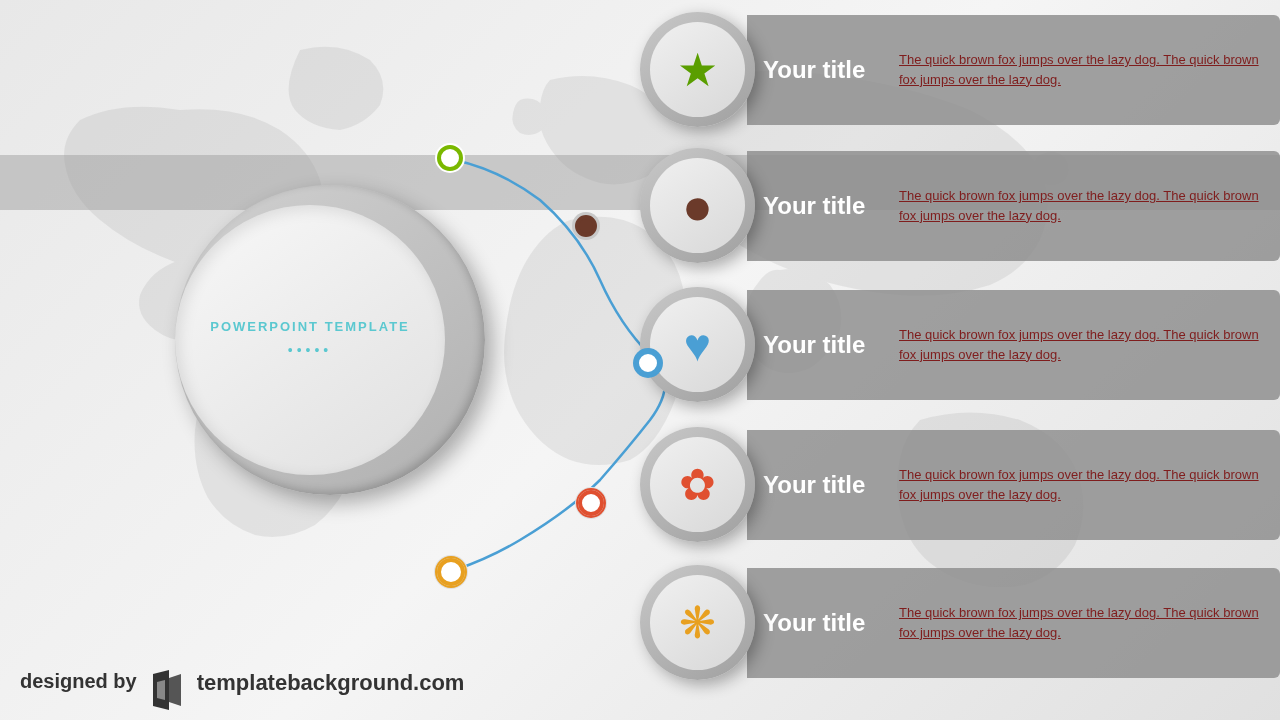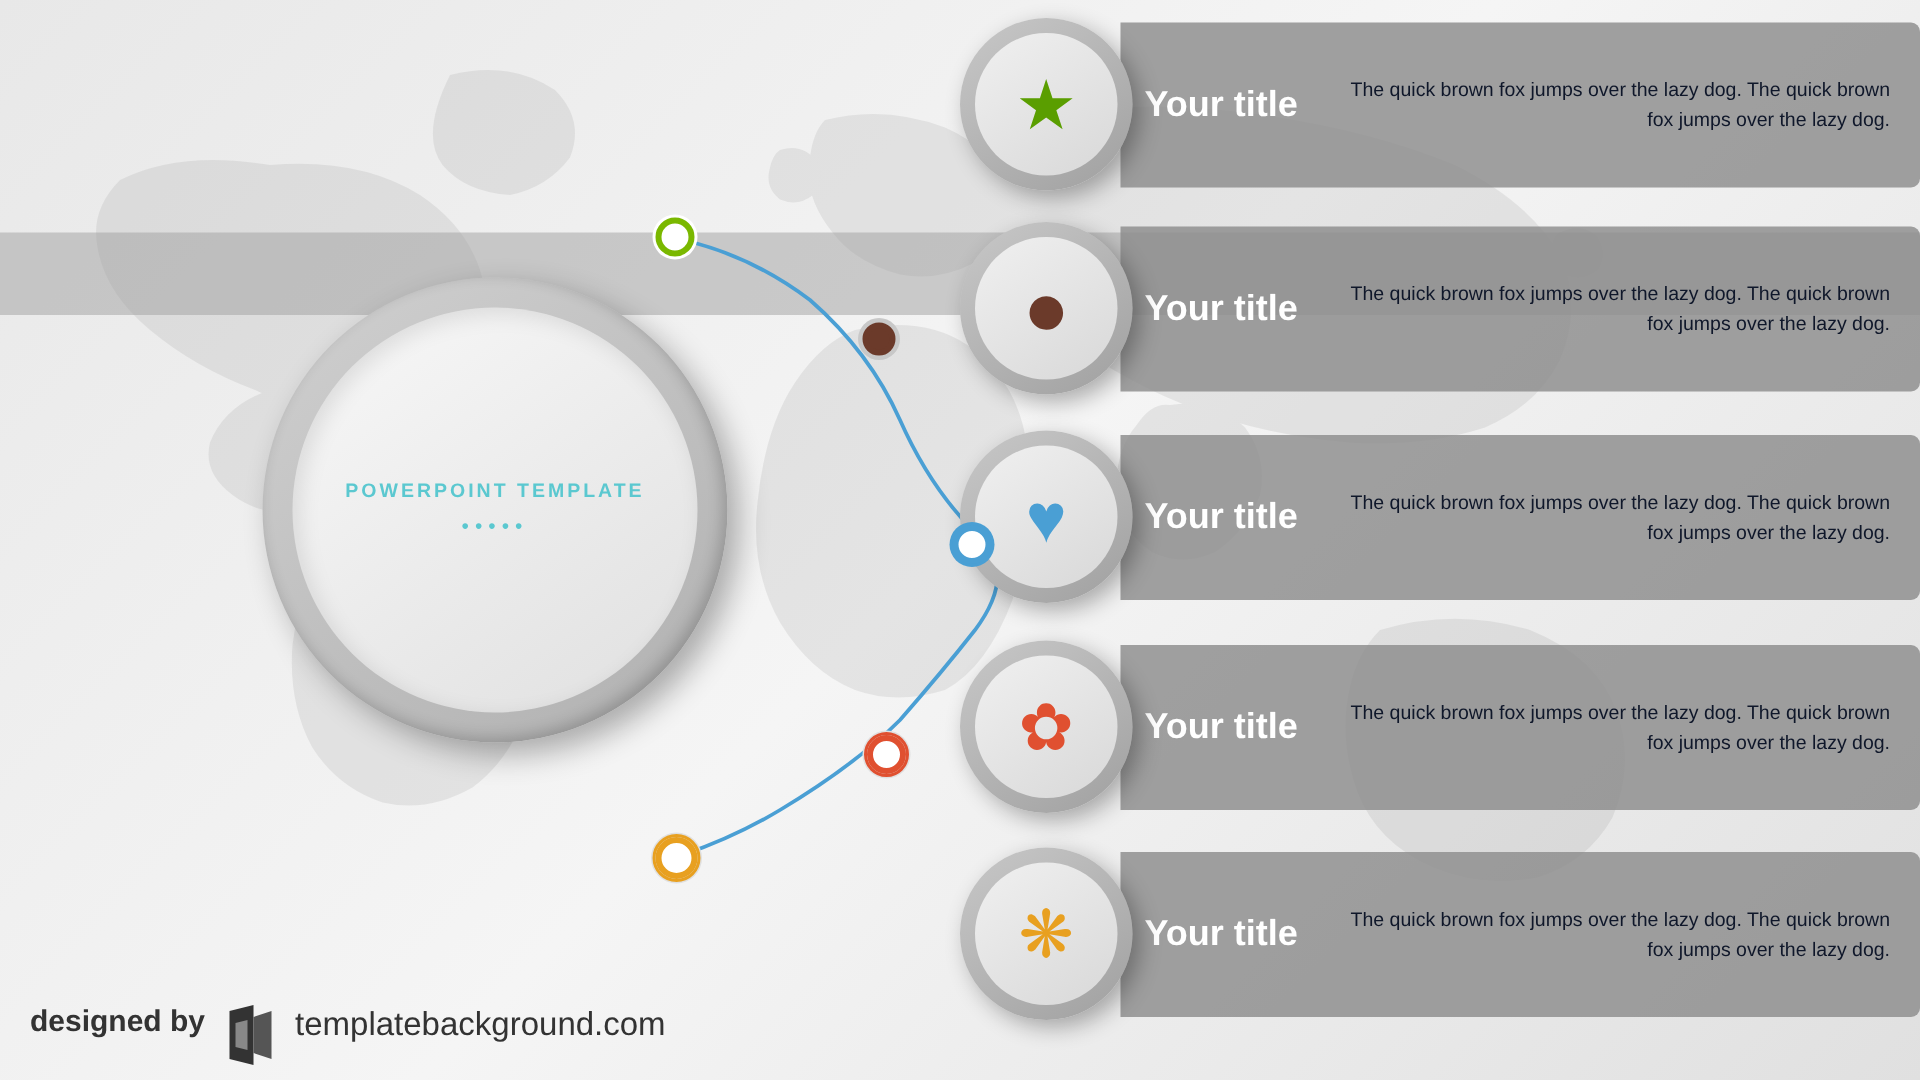--- a/index.html
+++ b/index.html
@@ -47,21 +47,21 @@
       left: 175px;
       top: 185px;
       width: 310px;
       height: 310px;
       border-radius: 50%;
       background: linear-gradient(145deg, #d0d0d0, #b0b0b0);
       box-shadow: 8px 8px 20px rgba(0,0,0,0.3), inset -3px -3px 10px rgba(0,0,0,0.2);
       z-index: 5;
       display: flex;
       align-items: center;
-      justify-content: center;
+      justify-content: flex-start;
     }
 
     .main-circle-inner {
       width: 270px;
       height: 270px;
       border-radius: 50%;
       background: linear-gradient(145deg, #f8f8f8, #e0e0e0);
       box-shadow: inset 4px 4px 15px rgba(0,0,0,0.1);
       display: flex;
       flex-direction: column;
@@ -170,25 +170,26 @@
 
     .item-title {
       color: #ffffff;
       font-size: 24px;
       font-weight: 700;
       white-space: nowrap;
       min-width: 115px;
     }
 
     .item-desc {
-      color: #0f172a;
+      color: #7f1d1d;
       font-size: 13px;
       line-height: 1.5;
-      text-align: right;
+      text-align: left;
       flex: 1;
+      text-decoration: underline;
     }
 
     
     .item-1 { top: 12px; }
     .item-2 { top: 148px; }
     .item-3 { top: 287px; }
     .item-4 { top: 427px; }
     .item-5 { top: 565px; }
 
     
@@ -216,21 +217,21 @@
     }
 
     .footer-logo {
       width: 36px;
       height: 40px;
     }
 
     .footer-url {
       color: #333;
       font-size: 22px;
-      font-weight: 400;
+      font-weight: 700;
     }
 
   </style>
 </head>
 <body>
 
 <div class="world-map-bg"></div>
 
 <svg class="world-map-svg" viewBox="0 0 1280 720" xmlns="http://www.w3.org/2000/svg">
 

